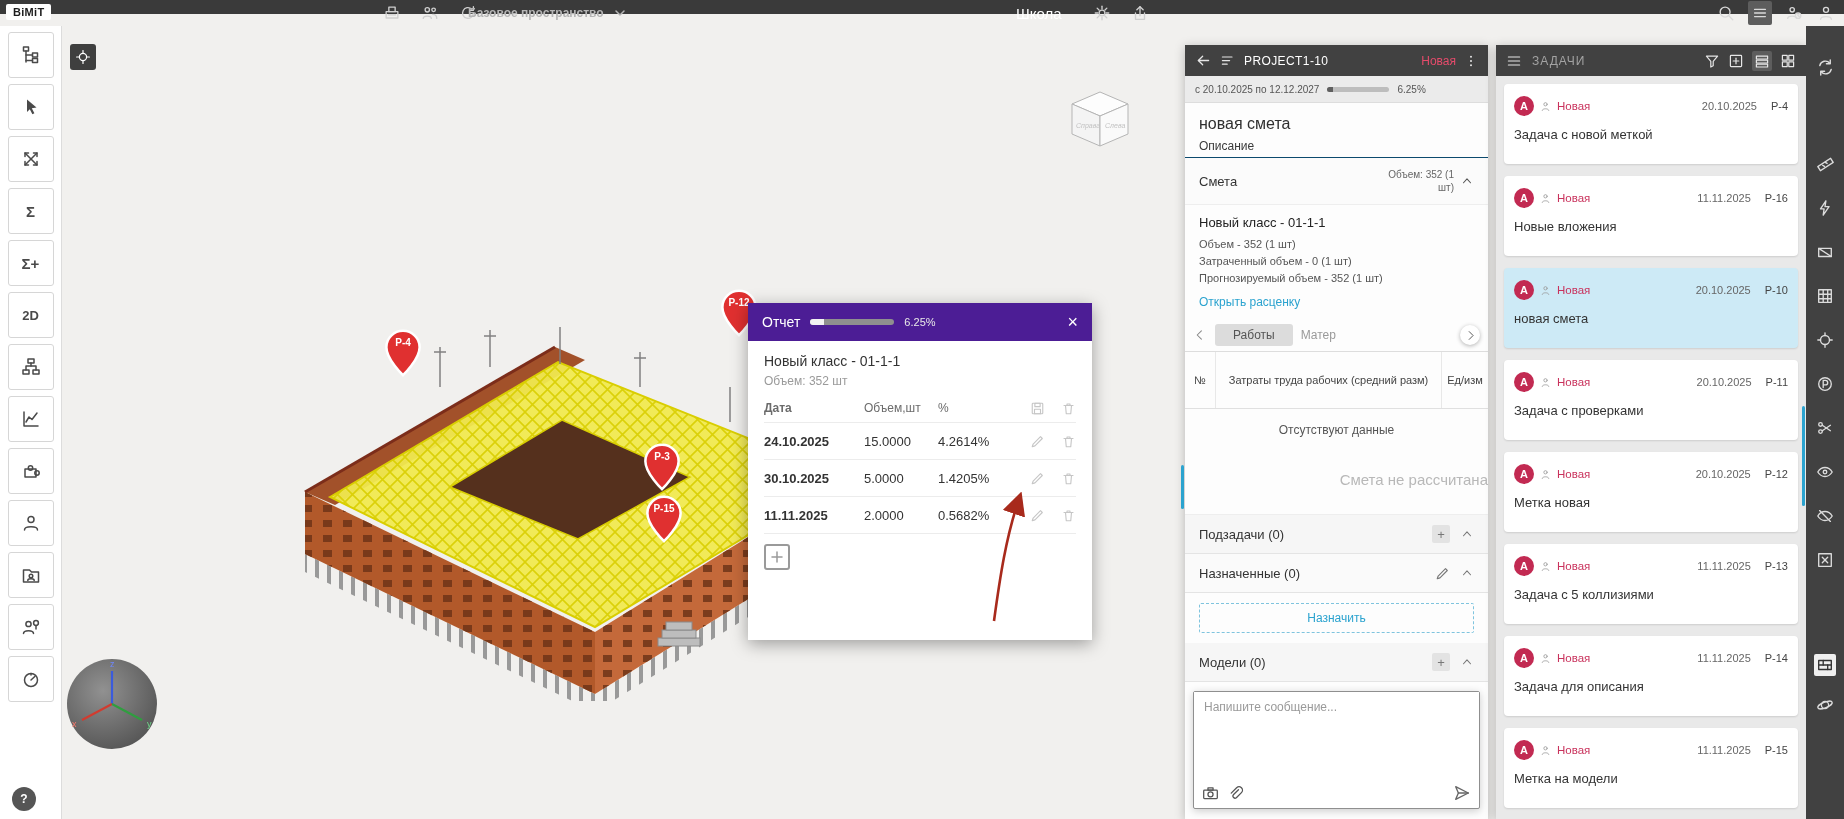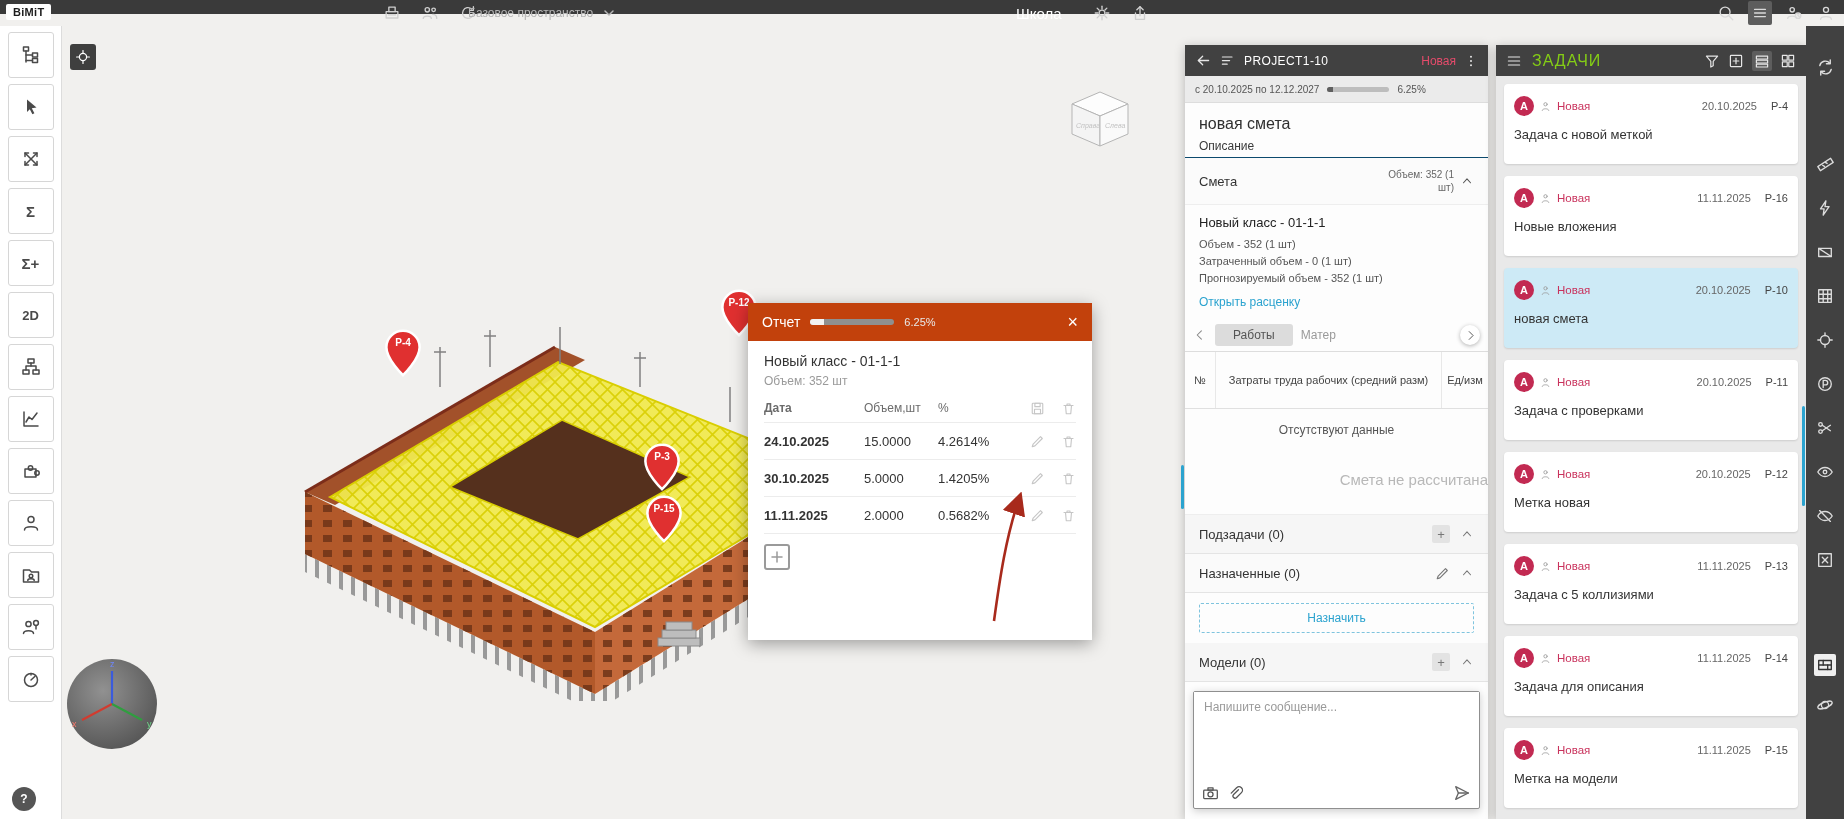--- a/index.html
+++ b/index.html
@@ -12,21 +12,21 @@
   .ic *{fill:none;stroke:currentColor;stroke-width:1.5;stroke-linecap:round;stroke-linejoin:round;}
   .ic .fil{fill:currentColor;stroke:none;}
 
   
   .topbar{position:absolute;left:0;top:0;width:1844px;height:14px;background:#3a3a3a;z-index:50;}
   .logo{position:absolute;left:6px;top:4px;background:#fff;color:#1c1c1c;font-size:11px;font-weight:bold;
         padding:2px 7px;border-radius:2px;letter-spacing:.3px;}
   .tb-icons{position:absolute;left:382px;top:0;height:26px;display:flex;align-items:center;gap:18px;color:#cfcfcf;}
   .tb-btn{width:20px;height:20px;display:flex;align-items:center;justify-content:center;cursor:pointer;}
   .tb-workspace{position:absolute;left:468px;top:0;height:26px;display:flex;align-items:center;gap:10px;
-        color:#b5b5b5;font-size:12px;cursor:pointer;}
+        color:#b5b5b5;font-size:12px;cursor:pointer;font-weight:bold;}
   .tb-title{position:absolute;left:1016px;top:0;height:26px;display:flex;align-items:center;
         color:#fff;font-size:15px;}
   .tb-gear{position:absolute;left:1092px;top:3px;color:#cfcfcf;}
   .tb-share{position:absolute;left:1130px;top:3px;color:#cfcfcf;}
   .tb-right{position:absolute;right:8px;top:0;height:26px;display:flex;align-items:center;gap:12px;color:#d9d9d9;}
   .tb-active{background:#5d5d5d;border-radius:2px;padding:2px;}
 
   
   .left-toolbar{position:absolute;left:0;top:26px;bottom:0;width:61px;background:#ffffff;
         border-right:1px solid #dcdcdc;z-index:20;}
@@ -42,21 +42,21 @@
         color:#fff;display:flex;align-items:center;justify-content:center;z-index:6;cursor:pointer;}
   .building{position:absolute;left:239px;top:266px;z-index:1;}
   .pin{position:absolute;width:38px;height:48px;z-index:5;cursor:pointer;}
   .pin-label{position:absolute;top:8px;left:0;right:0;text-align:center;color:#fff;font-size:10px;font-weight:bold;}
   .viewcube{position:absolute;left:1003px;top:56px;z-index:4;}
   .gizmo{position:absolute;left:3px;top:630px;z-index:6;}
 
   
   .dialog{position:absolute;left:748px;top:303px;width:344px;height:337px;background:#fff;z-index:30;
         box-shadow:0 4px 16px rgba(0,0,0,.35);}
-  .dlg-head{height:38px;background:#c2410c;display:flex;align-items:center;padding:0 14px;gap:10px;}
+  .dlg-head{height:38px;background:#4c1d95;display:flex;align-items:center;padding:0 14px;gap:10px;}
   .dlg-title{color:#fff;font-size:14px;}
   .pbar{height:6px;background:#8f8f8f;border-radius:3px;overflow:hidden;}
   .pbar-fill{height:100%;background:#f2f2f2;}
   .dlg-pct{color:#e8e8e8;font-size:11px;}
   .dlg-close{margin-left:auto;color:#fff;font-size:18px;line-height:18px;cursor:pointer;}
   .dlg-body{padding:12px 16px 0;position:relative;}
   .dlg-class{font-size:14px;color:#333;}
   .dlg-vol{font-size:12px;color:#9a9a9a;margin:5px 0 6px;}
   .dtr{display:flex;align-items:center;height:36px;border-bottom:1px solid #ececec;font-size:13px;color:#333;}
   .dtr.dth{height:28px;font-size:12px;color:#6b6b6b;}
@@ -111,21 +111,21 @@
   .msg-input{flex:1;border:none;outline:none;resize:none;font-family:"Liberation Sans",sans-serif;
         font-size:12px;color:#444;padding:8px 10px;}
   .msg-input::placeholder{color:#9a9a9a;}
   .msg-tools{display:flex;align-items:center;gap:8px;padding:4px 8px 6px;color:#555;}
   .msg-send{margin-left:auto;color:#666;cursor:pointer;}
 
   
   .panel2{position:absolute;left:1496px;top:45px;width:310px;bottom:0;background:#e9e9e9;z-index:40;
         box-shadow:0 2px 10px rgba(0,0,0,.25);}
   .t-head{height:31px;background:#414141;display:flex;align-items:center;padding:0 10px;gap:10px;color:#e6e6e6;}
-  .t-title{color:#84cc16;font-size:16px;letter-spacing:1px;}
+  .t-title{color:#a3a3a3;font-size:12px;letter-spacing:1px;}
   .t-right{margin-left:auto;display:flex;align-items:center;gap:8px;}
   .task-list{padding:8px;display:flex;flex-direction:column;gap:12px;overflow:hidden;}
   .task-card{background:#fff;border-radius:4px;min-height:56px;padding:12px 10px;box-shadow:0 1px 2px rgba(0,0,0,.12);cursor:pointer;}
   .task-card.sel{background:#cdeaf6;}
   .tc-top{display:flex;align-items:center;gap:6px;}
   .tc-avatar{width:20px;height:20px;border-radius:50%;background:#c22a52;color:#fff;font-size:11px;font-weight:bold;
         display:flex;align-items:center;justify-content:center;}
   .tc-status{color:#c9325c;font-size:11.5px;}
   .tc-date{margin-left:auto;font-size:11px;color:#666;}
   .tc-id{font-size:11px;color:#444;margin-left:8px;}

